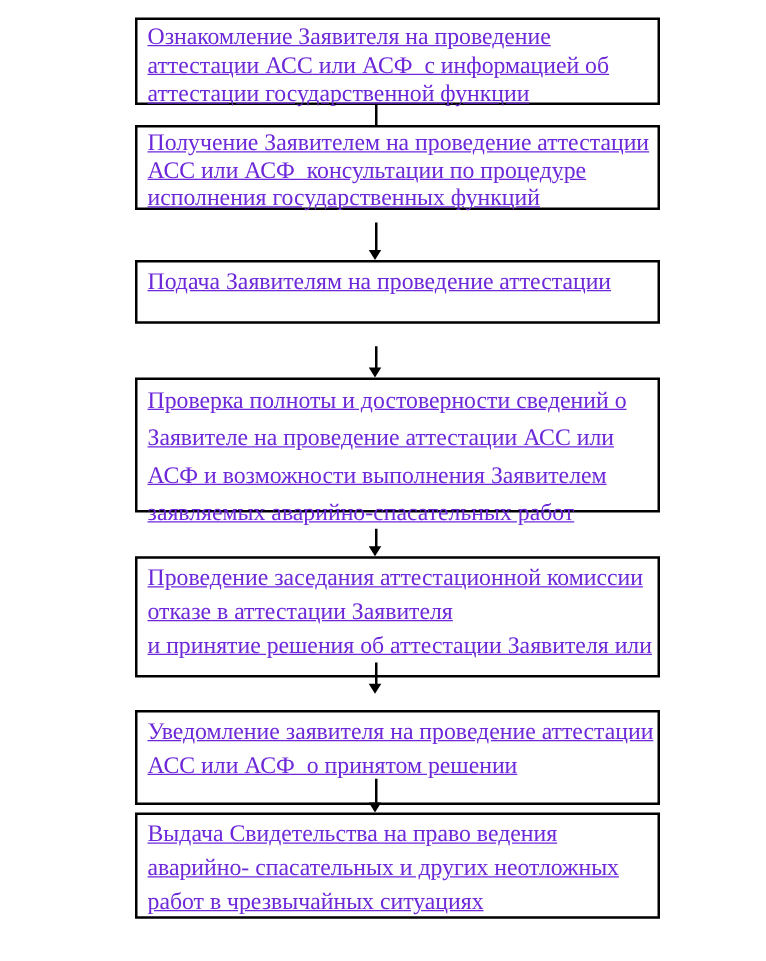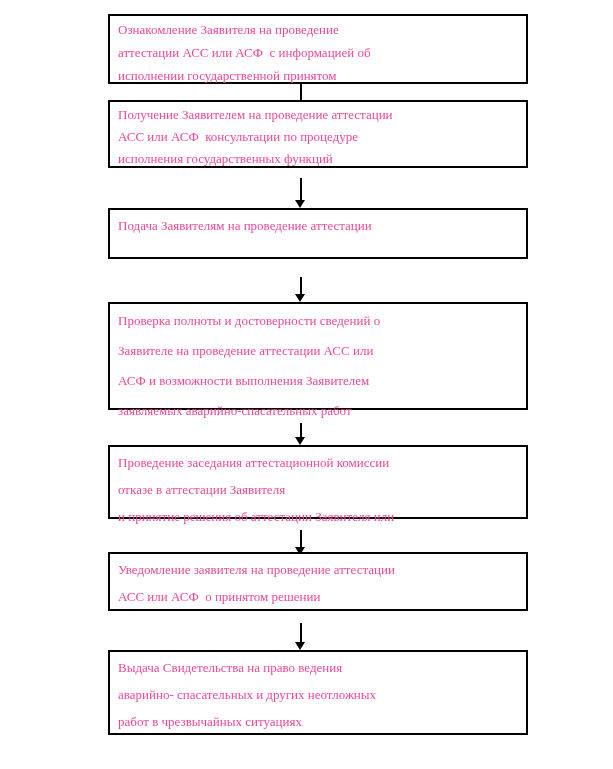--- a/index.html
+++ b/index.html
@@ -20,22 +20,23 @@
     position: absolute;
     left: 108px;
     width: 420px;
     box-sizing: border-box;
     border: 2px solid #000000;
     background: #ffffff;
     padding: 2px 4px 0 8px;
   }
   .box .line {
     white-space: pre;
-    font-size: 13px;
-    color: #ec4899;
+    font-size: 19px;
+    color: #6d28d9;
+    text-decoration: underline;
   }
   .arrow {
     position: absolute;
     left: 294px;
     width: 13px;
   }
   .arrow .shaft {
     position: absolute;
     left: 5.5px;
     top: 0;
@@ -55,21 +56,21 @@
   }
 </style>
 </head>
 <body>
 
 <div class="canvas">
 
   <div class="box" style="top:14px;height:70px;line-height:23px">
     <div class="line">Ознакомление Заявителя на проведение</div>
     <div class="line">аттестации АСС или АСФ  с информацией об</div>
-    <div class="line">исполнении государственной принятом</div>
+    <div class="line">аттестации государственной функции</div>
   </div>
 
   <div class="arrow" style="top:84px;height:26px">
     <span class="shaft"></span>
     <span class="head"></span>
   </div>
 
   <div class="box" style="top:100px;height:68px;line-height:22px">
     <div class="line">Получение Заявителем на проведение аттестации</div>
     <div class="line">АСС или АСФ  консультации по процедуре</div>
@@ -95,32 +96,32 @@
     <div class="line">Заявителе на проведение аттестации АСС или</div>
     <div class="line">АСФ и возможности выполнения Заявителем</div>
     <div class="line">заявляемых аварийно-спасательных работ</div>
   </div>
 
   <div class="arrow" style="top:423px;height:22px">
     <span class="shaft"></span>
     <span class="head"></span>
   </div>
 
-  <div class="box" style="top:445px;height:74px;line-height:27px">
+  <div class="box" style="top:445px;height:97px;line-height:27px">
     <div class="line">Проведение заседания аттестационной комиссии</div>
     <div class="line">отказе в аттестации Заявителя</div>
     <div class="line">и принятие решения об аттестации Заявителя или</div>
   </div>
 
   <div class="arrow" style="top:530px;height:25px">
     <span class="shaft"></span>
     <span class="head"></span>
   </div>
 
-  <div class="box" style="top:552px;height:59px;line-height:27px">
+  <div class="box" style="top:568px;height:76px;line-height:27px">
     <div class="line">Уведомление заявителя на проведение аттестации</div>
     <div class="line">АСС или АСФ  о принятом решении</div>
   </div>
 
   <div class="arrow" style="top:623px;height:27px">
     <span class="shaft"></span>
     <span class="head"></span>
   </div>
 
   <div class="box" style="top:650px;height:85px;line-height:27px">

